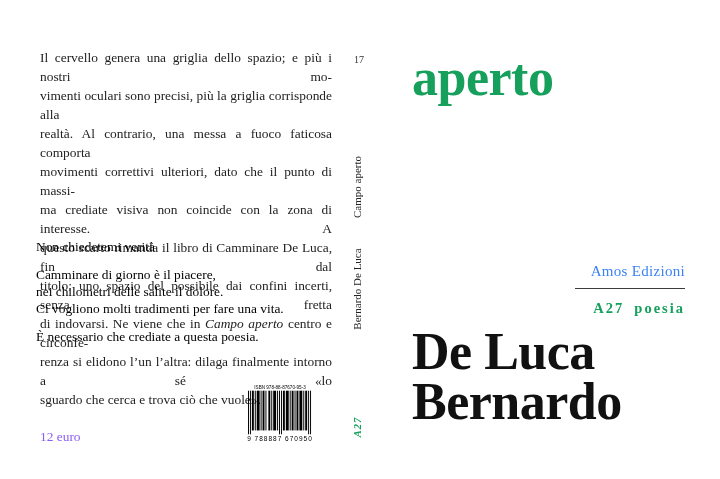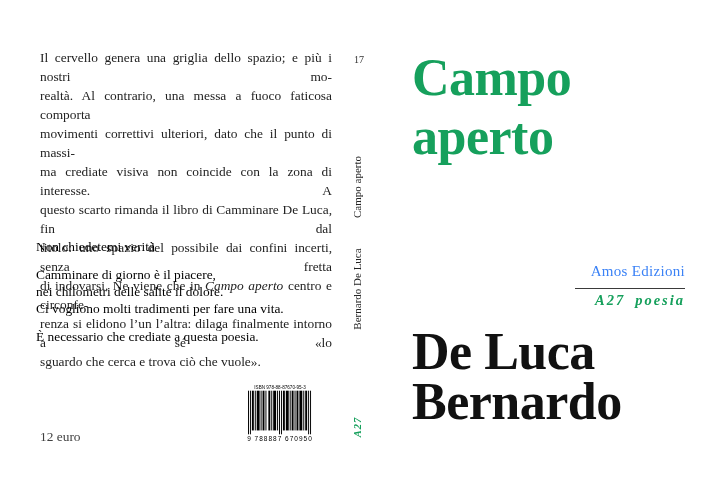--- a/index.html
+++ b/index.html
@@ -17,21 +17,21 @@
   .blurb-line.last{text-align-last:left;}
 
   .poem{
     position:absolute;left:36px;top:238px;width:300px;
     font-size:13.4px;line-height:17px;color:#000000;
   }
   .poem-line{white-space:nowrap;}
   .poem-line.stanza-gap{height:11px;}
 
   .price{
-    position:absolute;left:40px;top:429px;font-size:13.4px;color:#404040;
+    position:absolute;left:40px;top:429px;font-size:13.4px;color:#8b5cf6;
   }
 
   .catalog-number{
     position:absolute;left:350px;top:54px;width:18px;
     font-size:10px;color:#333;text-align:center;
   }
 
   
   .barcode{
     position:absolute;left:247px;top:384px;width:66px;text-align:center;
@@ -67,37 +67,38 @@
   }
   .publisher{
     position:absolute;right:35px;top:263px;width:260px;text-align:right;
     font-size:15px;color:#3b82f6;letter-spacing:.3px;
   }
   .publisher-rule{
     position:absolute;right:35px;top:288px;width:110px;height:1px;
     background:#3a3a3a;
   }
   .series-line{
-    position:absolute;right:35px;top:292px;text-align:right;
-    font-size:14.5px;font-style:italic;font-weight:bold;letter-spacing:2px;
+    position:absolute;right:35px;top:300px;text-align:right;
+    font-size:14.5px;font-weight:bold;letter-spacing:2px;
   }
   .series-name{margin-left:10px;}
   .cover-author{
     position:absolute;left:412px;top:327px;
     font-size:52px;line-height:50px;font-weight:bold;color:#111;
     letter-spacing:-.5px;
   }
 </style>
 </head>
 <body>
 
 <div class="spread">
 
   <div class="blurb">
       <div class="blurb-line">Il cervello genera una griglia dello spazio; e più i nostri mo-</div>
+      <div class="blurb-line">vimenti oculari sono precisi, più la griglia corrisponde alla</div>
       <div class="blurb-line">realtà. Al contrario, una messa a fuoco faticosa comporta</div>
       <div class="blurb-line">movimenti correttivi ulteriori, dato che il punto di massi-</div>
       <div class="blurb-line">ma crediate visiva non coincide con la zona di interesse. A</div>
       <div class="blurb-line">questo scarto rimanda il libro di Camminare De Luca, fin dal</div>
       <div class="blurb-line">titolo: uno spazio del possibile dai confini incerti, senza fretta</div>
       <div class="blurb-line">di indovarsi. Ne viene che in <i>Campo aperto</i> centro e circonfe-</div>
       <div class="blurb-line">renza si elidono l’un l’altra: dilaga finalmente intorno a sé «lo</div>
       <div class="blurb-line last">sguardo che cerca e trova ciò che vuole».</div>
     </div>
 
@@ -147,21 +148,20 @@
       </g>
     </svg>
     <div class="barcode-digits">9 788887 670950</div>
   </div>
 
   <div class="spine-text spine-title">Campo aperto</div>
   <div class="spine-text spine-author">Bernardo De Luca</div>
   <div class="spine-text spine-series accent" style="color: rgb(22, 160, 92);">A27</div>
 
   <div class="cover-title accent" style="color: rgb(22, 160, 92);">
-    <div>Campo</div>
     <div>aperto</div>
   </div>
 
   <div class="publisher">Amos Edizioni</div>
   <div class="publisher-rule"></div>
   <div class="series-line accent" style="color: rgb(22, 160, 92);">
     <span>A27</span><span class="series-name">poesia</span>
   </div>
 
   <div class="cover-author">

